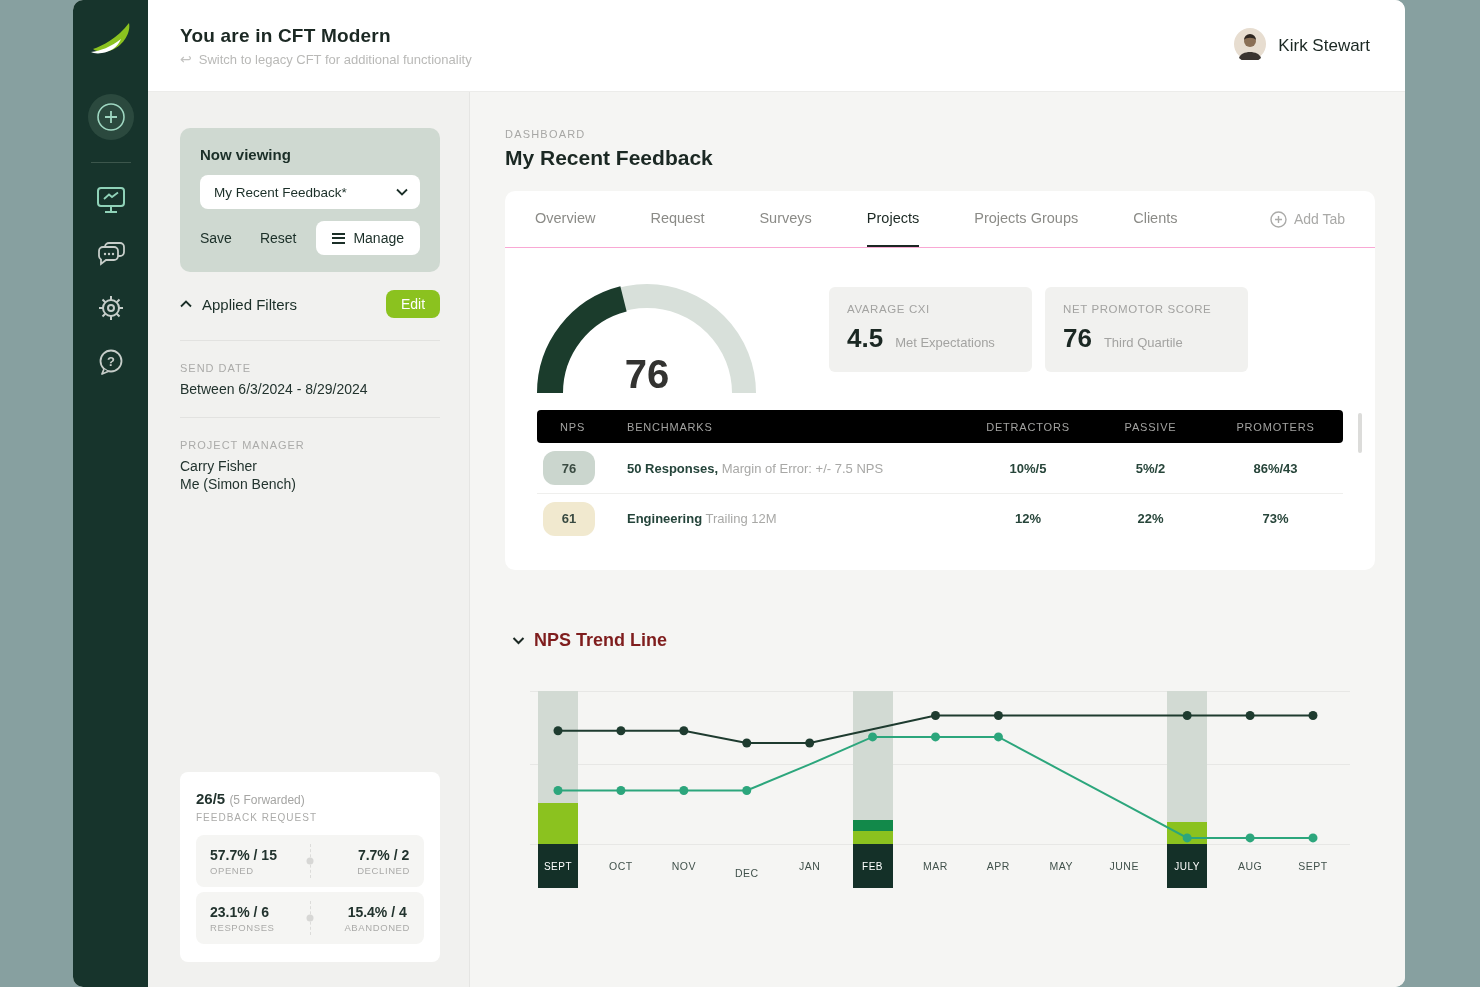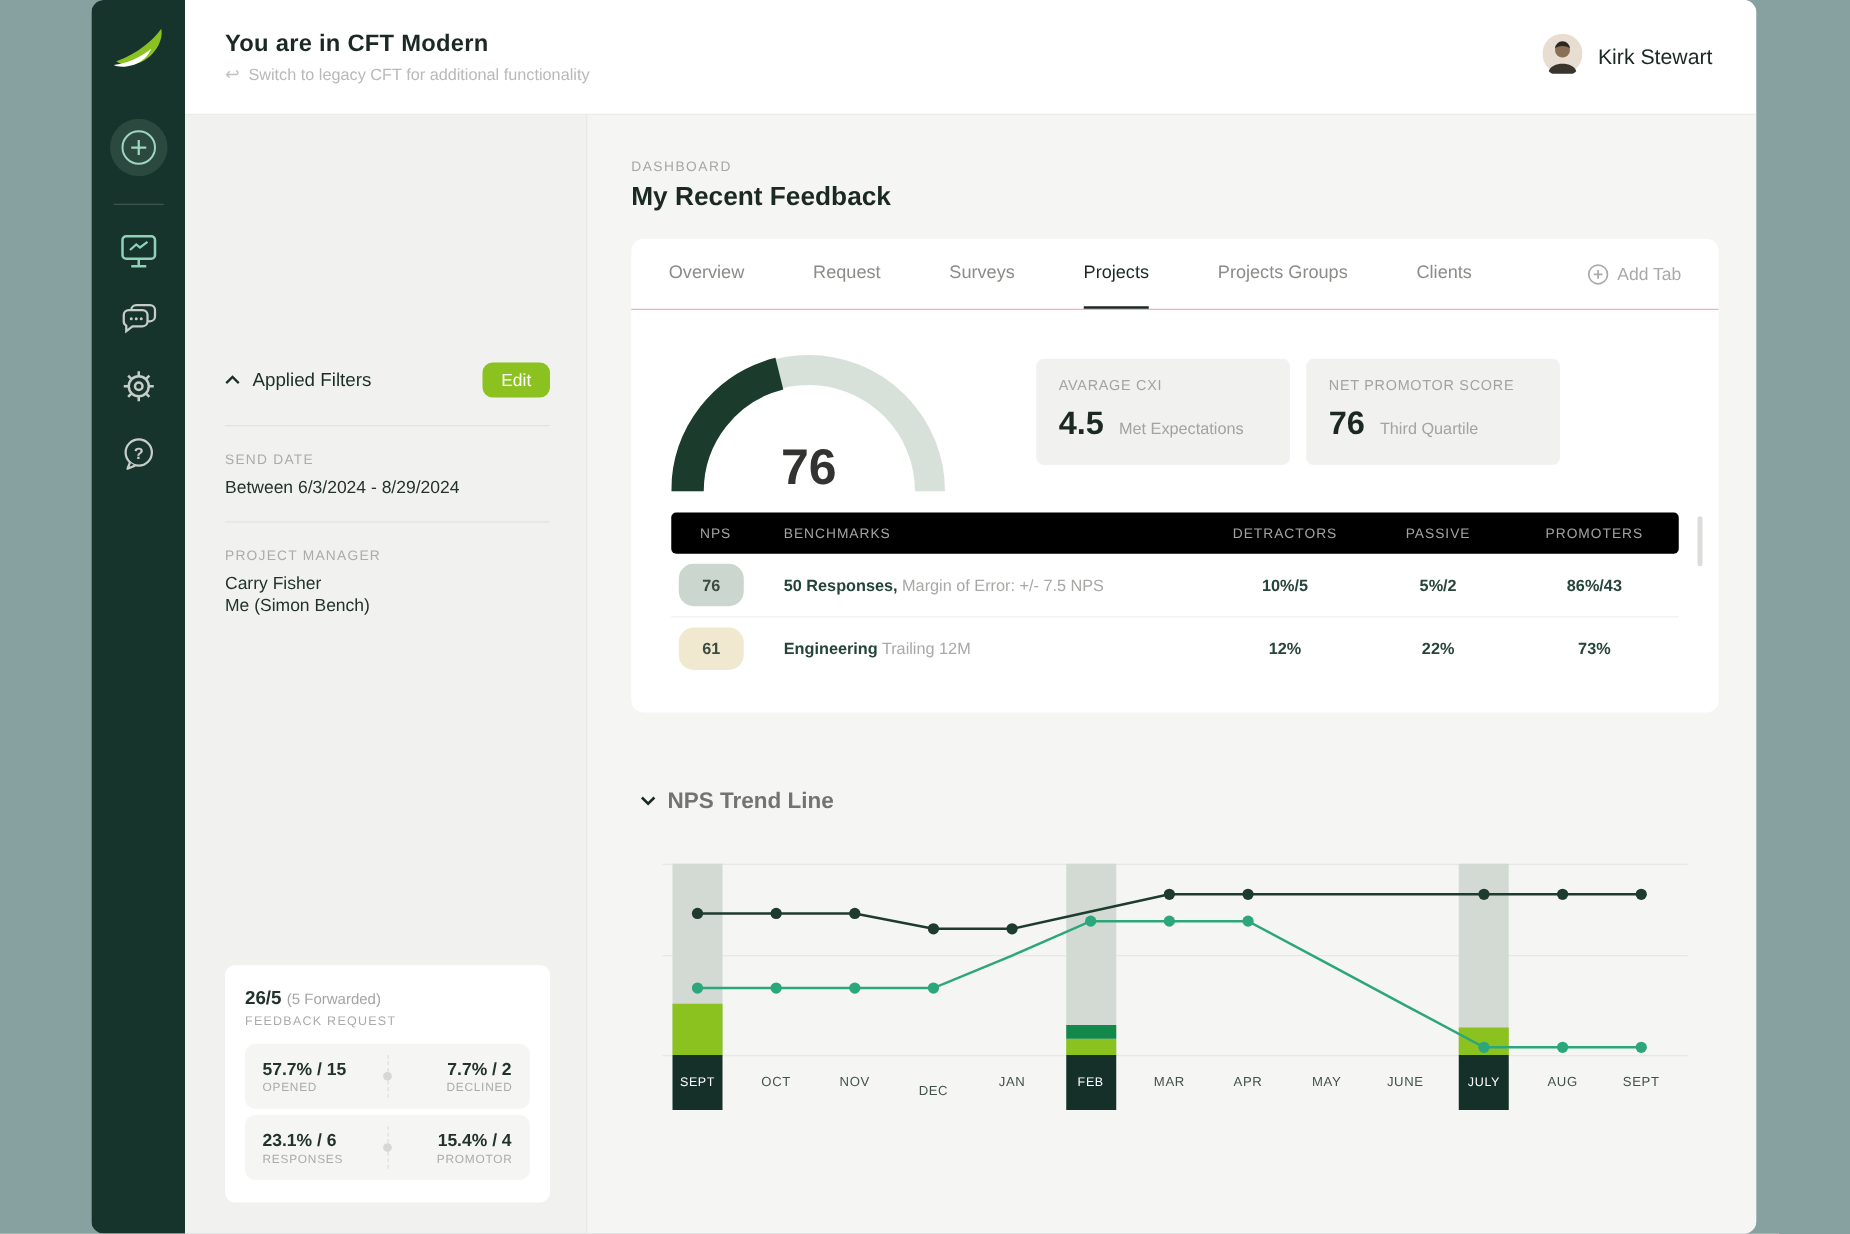--- a/index.html
+++ b/index.html
@@ -143,21 +143,21 @@
     font-size:13px; font-weight:700; color:#3A4B42; }
   .badge.sage { background:#CBD6CE; }
   .badge.cream { background:#F1E9CF; }
   .bench-name { font-size:13px; }
   .bench-name b { color:#24443A; font-weight:700; }
   .bench-name span { color:#A8A8A6; font-weight:400; }
   .cell-val { font-size:13px; font-weight:700; color:#27453A; }
   .table-scrollbar { position:absolute; left:853px; top:222px; width:4px; height:40px;
     border-radius:2px; background:#DCDCDA; cursor:pointer; }
   .trend-head { position:absolute; left:42px; top:538px; display:flex; align-items:center; gap:9px; cursor:pointer; }
-  .trend-title { font-size:18px; font-weight:700; color:#737373; }
+  .trend-title { font-size:18px; font-weight:700; color:#7f1d1d; }
   
   .chart { position:absolute; left:60px; top:594px; width:820px; height:206px; }
   .gridline { position:absolute; left:0; width:100%; height:1px; background:#E7E7E5; }
   .bar-bg { position:absolute; background:#D2DAD3; }
   .bar-seg { position:absolute; }
   .month-box { position:absolute; background:#143028; color:#fff; font-size:10px;
     letter-spacing:0.5px; display:flex; align-items:center; justify-content:center; }
   .month-lbl { position:absolute; font-size:10.5px; color:#41514B; letter-spacing:0.5px;
     display:flex; align-items:center; justify-content:center; }
   .lines-svg { position:absolute; left:0; top:0; pointer-events:none; }
@@ -230,20 +230,41 @@
           <path d="M5 30 C7 22,25 22,27 30 a16 16 0 0 1 -22 0 Z" fill="#3A342F"></path>
           <circle cx="16" cy="13" r="6" fill="#8A6F55"></circle>
           <path d="M10 12 a6 6 0 0 1 12 0 c-2 -3,-10 -3,-12 0 Z" fill="#2E2620"></path>
         </svg>
       </span>
       <span class="user-name">Kirk Stewart</span>
     </div>
   </header>
 
   <section class="left-panel">
+    <div class="nv-card">
+      <div class="nv-label">Now viewing</div>
+      <div class="nv-select">
+        <span>My Recent Feedback*</span>
+        <svg width="12" height="8" viewBox="0 0 12 8">
+            <polyline points="1,1.5 6,6.5 11,1.5" fill="none" stroke="#1B2F28" stroke-width="1.8"></polyline>
+          </svg>
+      </div>
+      <div class="nv-actions">
+        <span class="txt-btn">Save</span>
+        <span class="txt-btn">Reset</span>
+        <button class="manage-btn">
+          <span class="burger">
+              <i></i>
+              <i></i>
+              <i></i>
+            </span>
+          <span>Manage</span>
+        </button>
+      </div>
+    </div>
 
     <div class="af-row">
       <svg width="12" height="8" viewBox="0 0 12 8">
           <polyline points="1,6.5 6,1.5 11,6.5" fill="none" stroke="#1B2F28" stroke-width="1.8"></polyline>
         </svg>
       <span class="af-label">Applied Filters</span>
       <button class="edit-btn">Edit</button>
     </div>
 
     <div class="lp-divider" style="top:248px"></div>
@@ -275,21 +296,21 @@
       </div>
       <div class="stats-row">
         <div class="stats-cell">
           <div class="v">23.1% / 6</div>
           <div class="l">RESPONSES</div>
         </div>
         <div class="stats-sep"></div>
         <div class="stats-knob"></div>
         <div class="stats-cell right">
           <div class="v">15.4% / 4</div>
-          <div class="l">PROMOTOR</div>
+          <div class="l">ABANDONED</div>
         </div>
       </div>
     </div>
   </section>
 
   <section class="main">
     <div class="breadcrumb">DASHBOARD</div>
     <div class="page-title">My Recent Feedback</div>
 
     <div class="panel-card">

